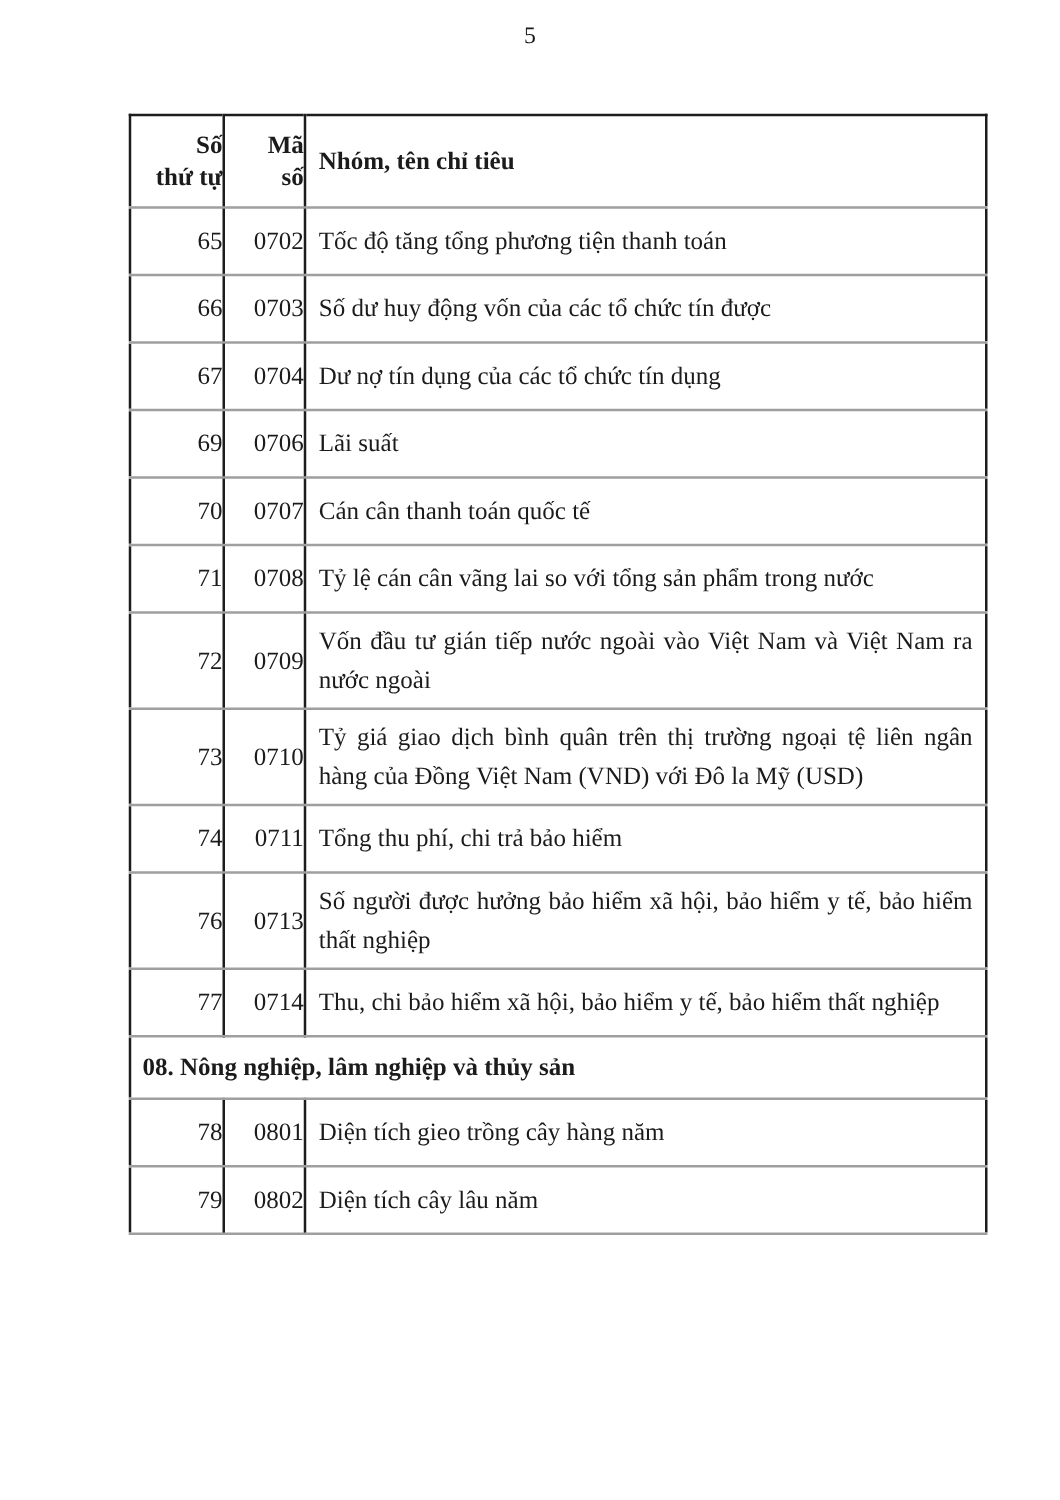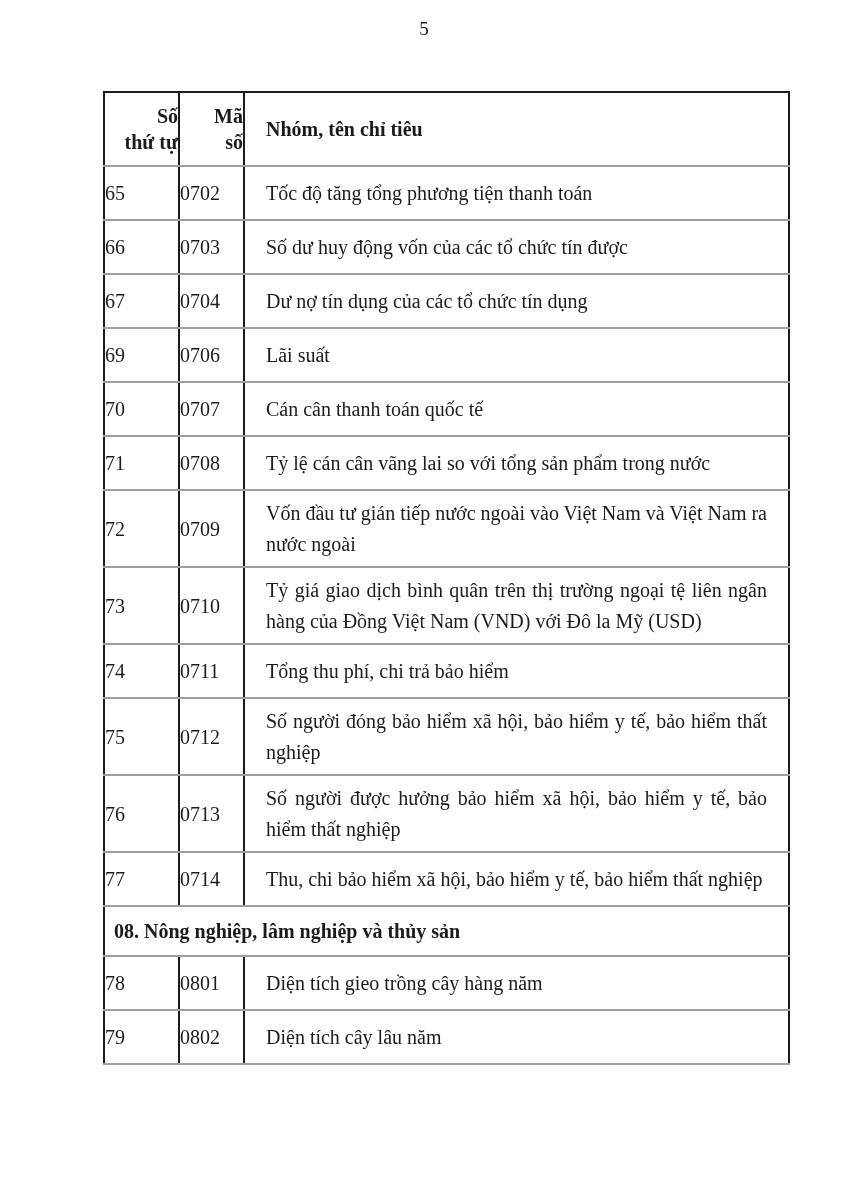--- a/index.html
+++ b/index.html
@@ -51,25 +51,25 @@
   tr.section-row { height: 50px; margin-left: 45px; }
   th {
     font-weight: bold;
   }
   th.c1, th.c2 {
     text-align: right;
     white-space: pre-line;
     line-height: 26px;
   }
   td.c1, td.c2 {
-    text-align: left;
+    text-align: right;
   }
   th.c3, td.c3 {
     text-align: left;
-    padding: 6px 21px;
+    padding: 6px 10px;
   }
   td.c3.just {
     text-align: justify;
     line-height: 31px;
     font-family: Liberation Serif, serif;
   }
   td.section {
     font-weight: bold;
     padding-left: 9px;
     font-size: 20px;
@@ -135,25 +135,20 @@
         <td class="c1 v">73</td>
         <td class="c2 v">0710</td>
         <td class="c3 just">Tỷ giá giao dịch bình quân trên thị trường ngoại tệ liên ngân hàng của Đồng Việt Nam (VND) với Đô la Mỹ (USD)</td>
       </tr>
       <tr class="single">
         <td class="c1 v">74</td>
         <td class="c2 v">0711</td>
         <td class="c3">Tổng thu phí, chi trả bảo hiểm</td>
       </tr>
       <tr class="tall">
-        <td class="c1 v">75</td>
-        <td class="c2 v">0712</td>
-        <td class="c3 just">Số người đóng bảo hiểm xã hội, bảo hiểm y tế, bảo hiểm thất nghiệp</td>
-      </tr>
-      <tr class="tall">
         <td class="c1 v">76</td>
         <td class="c2 v">0713</td>
         <td class="c3 just">Số người được hưởng bảo hiểm xã hội, bảo hiểm y tế, bảo hiểm thất nghiệp</td>
       </tr>
       <tr class="single">
         <td class="c1 v">77</td>
         <td class="c2 v">0714</td>
         <td class="c3">Thu, chi bảo hiểm xã hội, bảo hiểm y tế, bảo hiểm thất nghiệp</td>
       </tr>
       <tr class="section-row">

